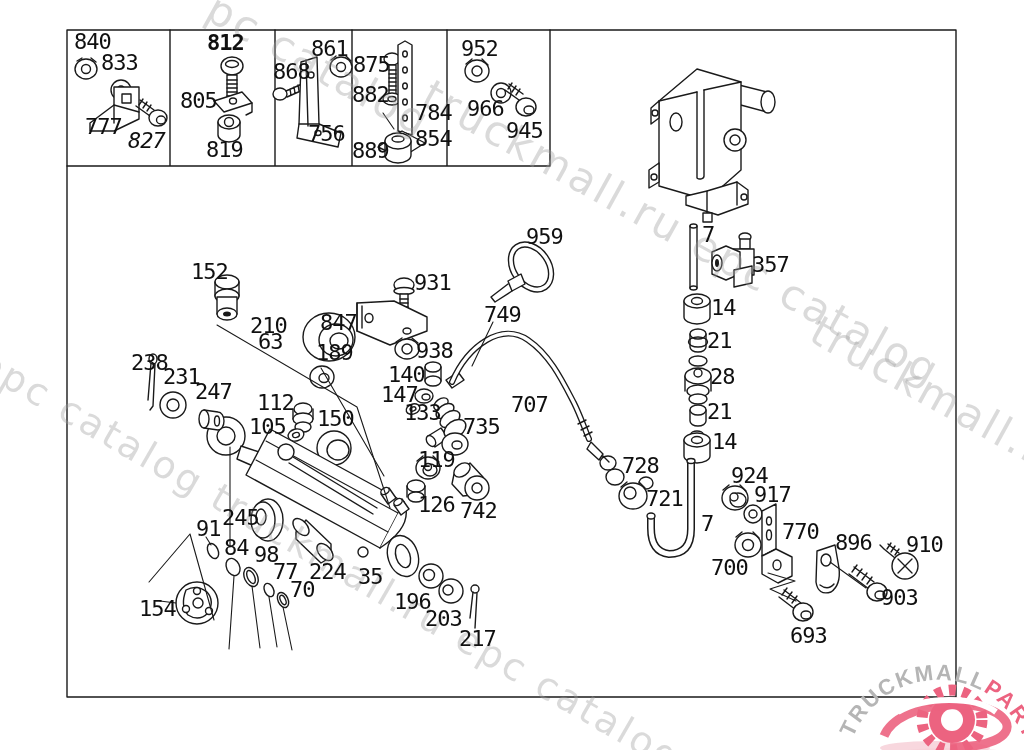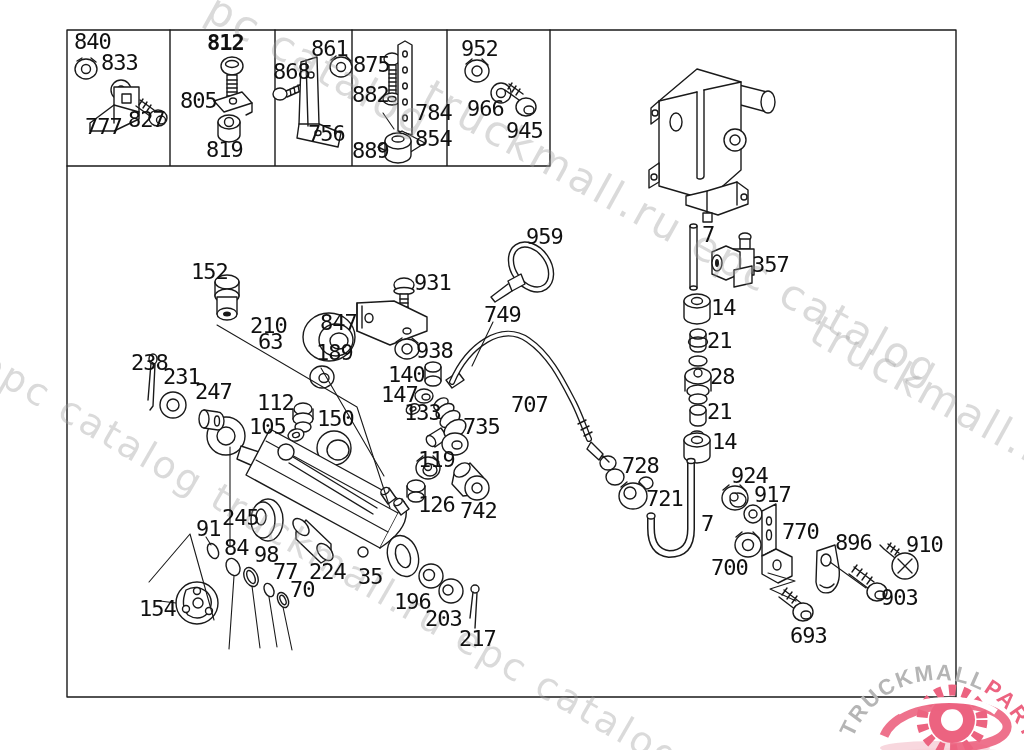--- a/index.html
+++ b/index.html
@@ -464,21 +464,21 @@
       <span class="wm" style="left: 222px; top: -16px; font-size: 42px; transform: rotate(29deg);">pc catalog</span>
       <span class="wm" style="left: 438px; top: 70px; font-size: 42px; transform: rotate(29deg);">truckmall.ru epc catalog</span>
       <span class="wm" style="left: 826px; top: 306px; font-size: 42px; transform: rotate(29deg);">truckmall.ru e</span>
       <span class="wm" style="left: -32px; top: 326px; font-size: 38px; transform: rotate(30deg);">l epc catalog truckmall.ru epc catalog truckm</span>
     </div>
 
   <div id="labels-layer">
       <span class="part-label" style="left: 74px; top: 31px;">840</span>
       <span class="part-label" style="left: 101px; top: 52px;">833</span>
       <span class="part-label" style="left: 85px; top: 116px;">777</span>
-      <span class="part-label" style="left: 128px; top: 109px;">827</span>
+      <span class="part-label" style="left: 128px; top: 130px; font-style: italic;">827</span>
       <span class="part-label" style="left: 207px; top: 32px; font-weight: bold;">812</span>
       <span class="part-label" style="left: 180px; top: 90px;">805</span>
       <span class="part-label" style="left: 206px; top: 139px;">819</span>
       <span class="part-label" style="left: 273px; top: 61px;">868</span>
       <span class="part-label" style="left: 311px; top: 38px;">861</span>
       <span class="part-label" style="left: 308px; top: 123px;">756</span>
       <span class="part-label" style="left: 353px; top: 54px;">875</span>
       <span class="part-label" style="left: 352px; top: 84px;">882</span>
       <span class="part-label" style="left: 415px; top: 102px;">784</span>
       <span class="part-label" style="left: 415px; top: 128px;">854</span>

